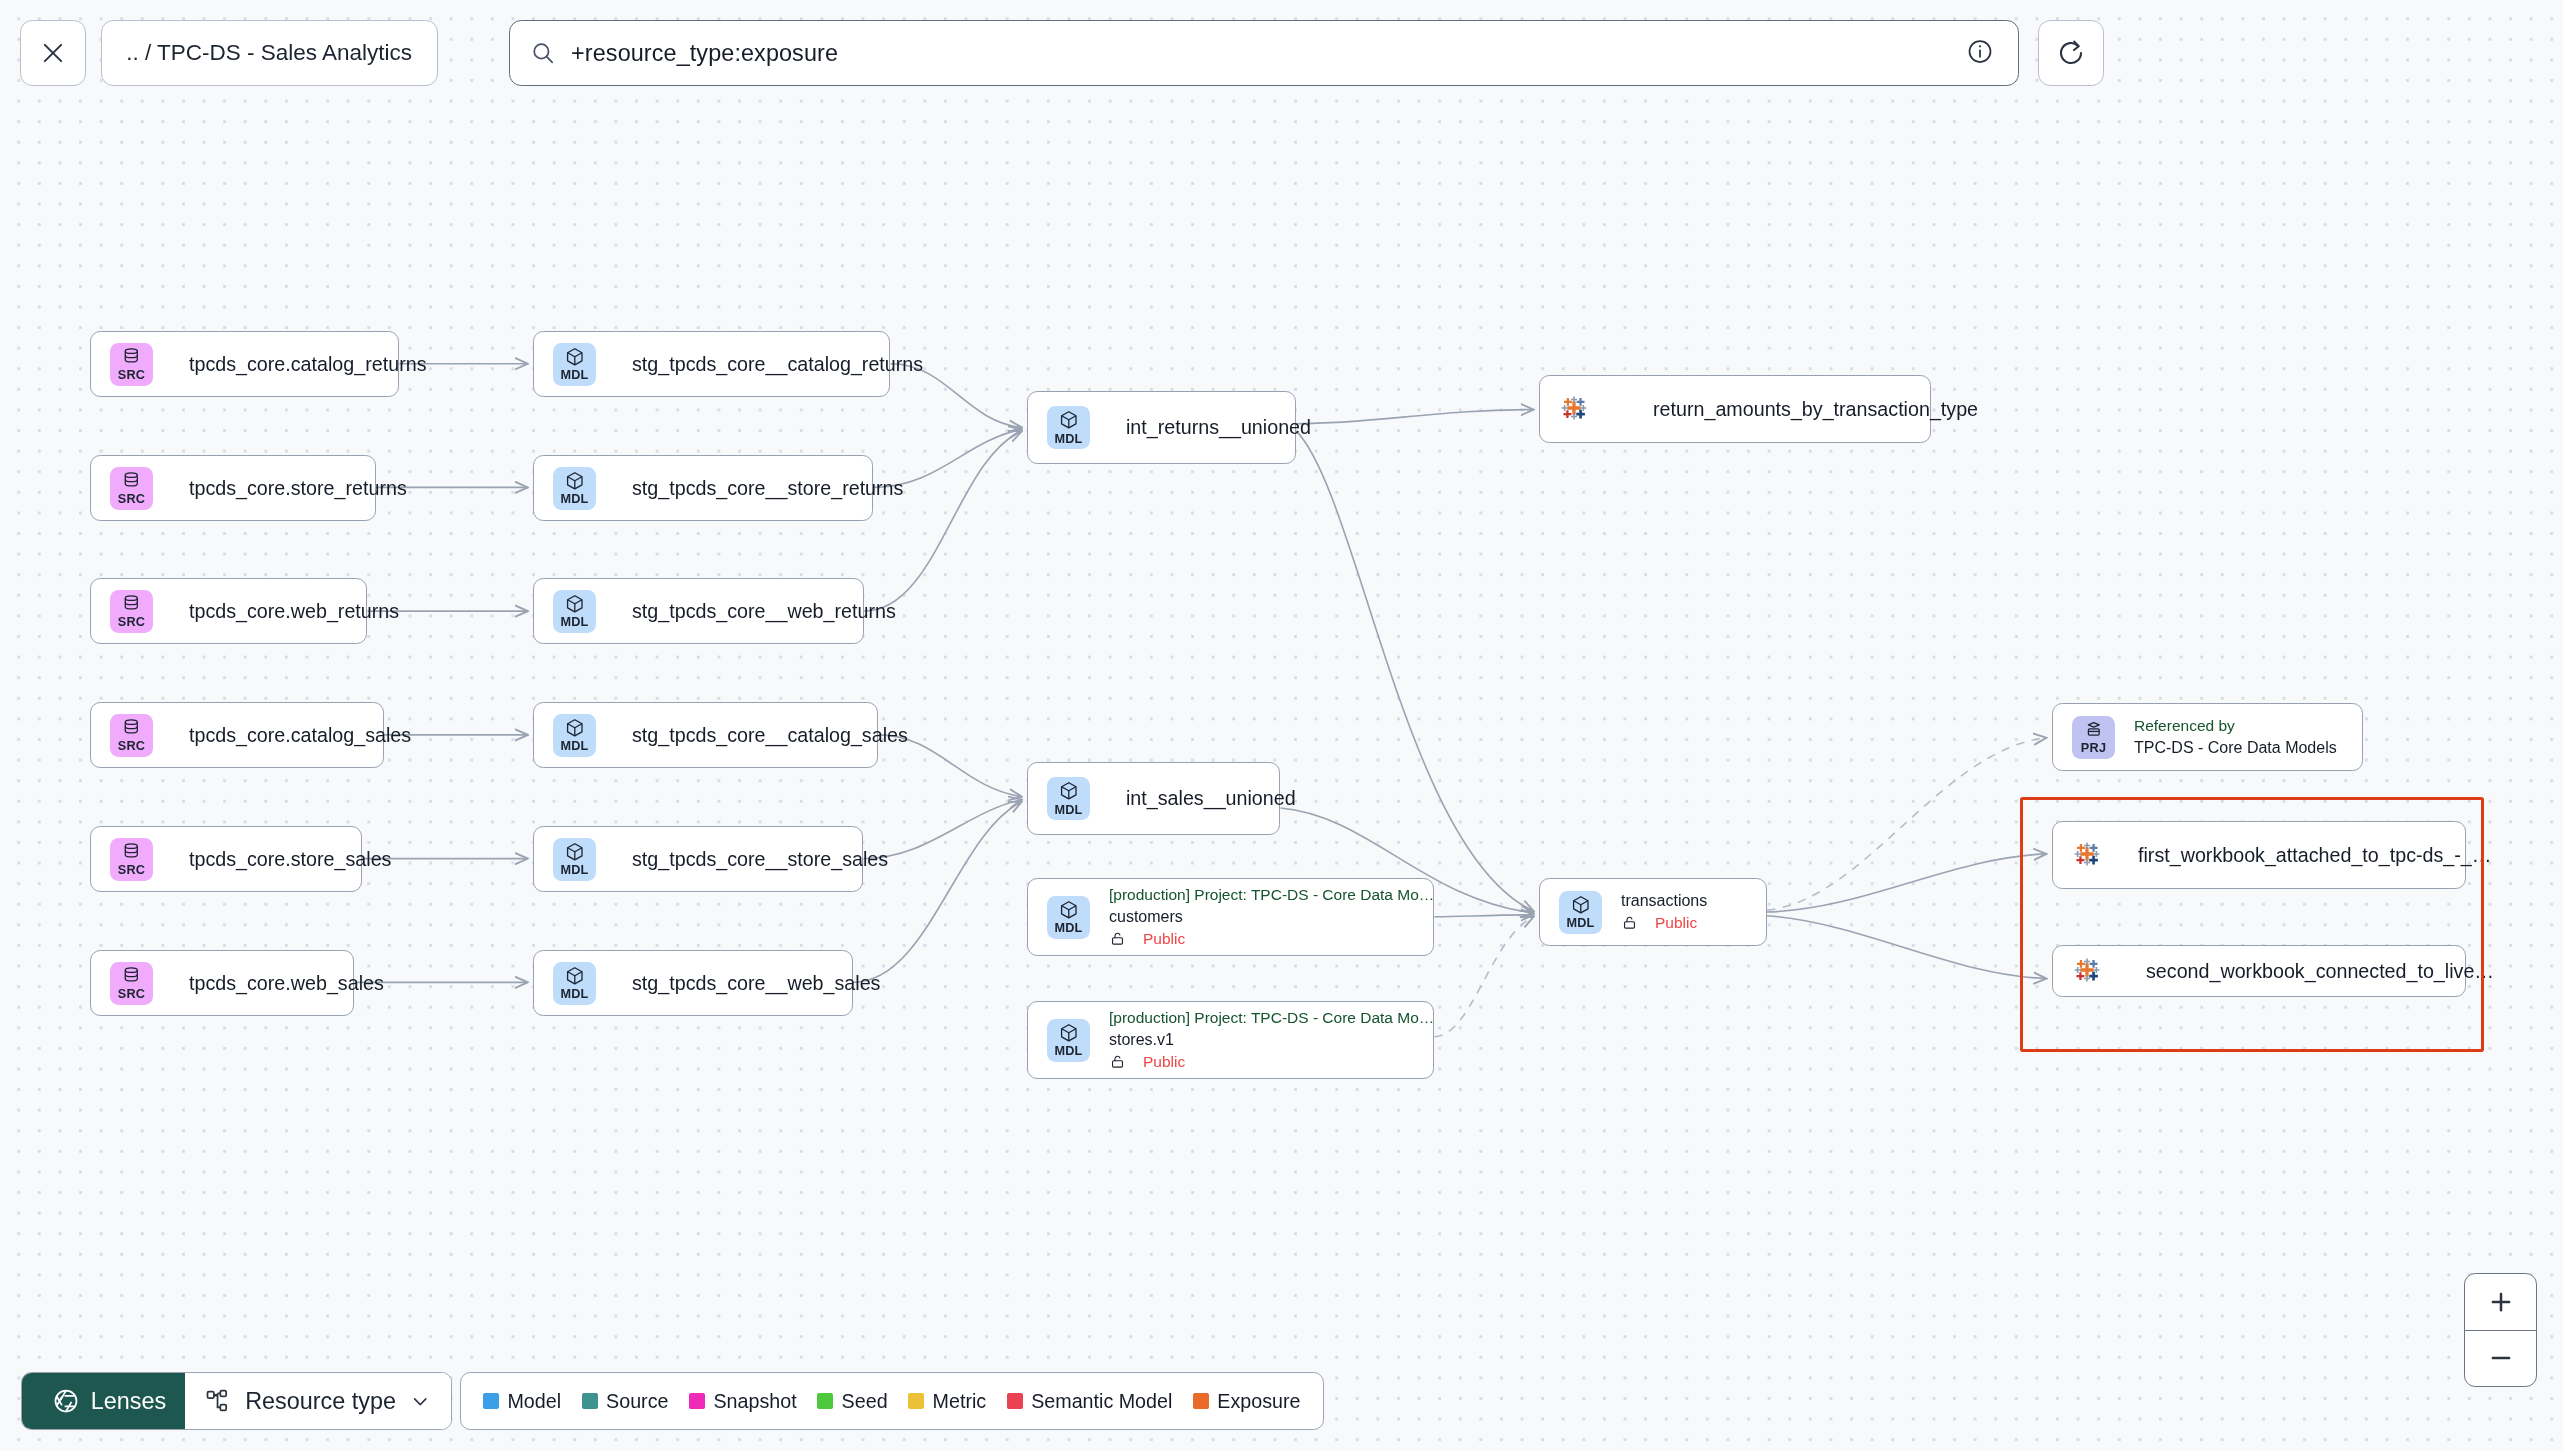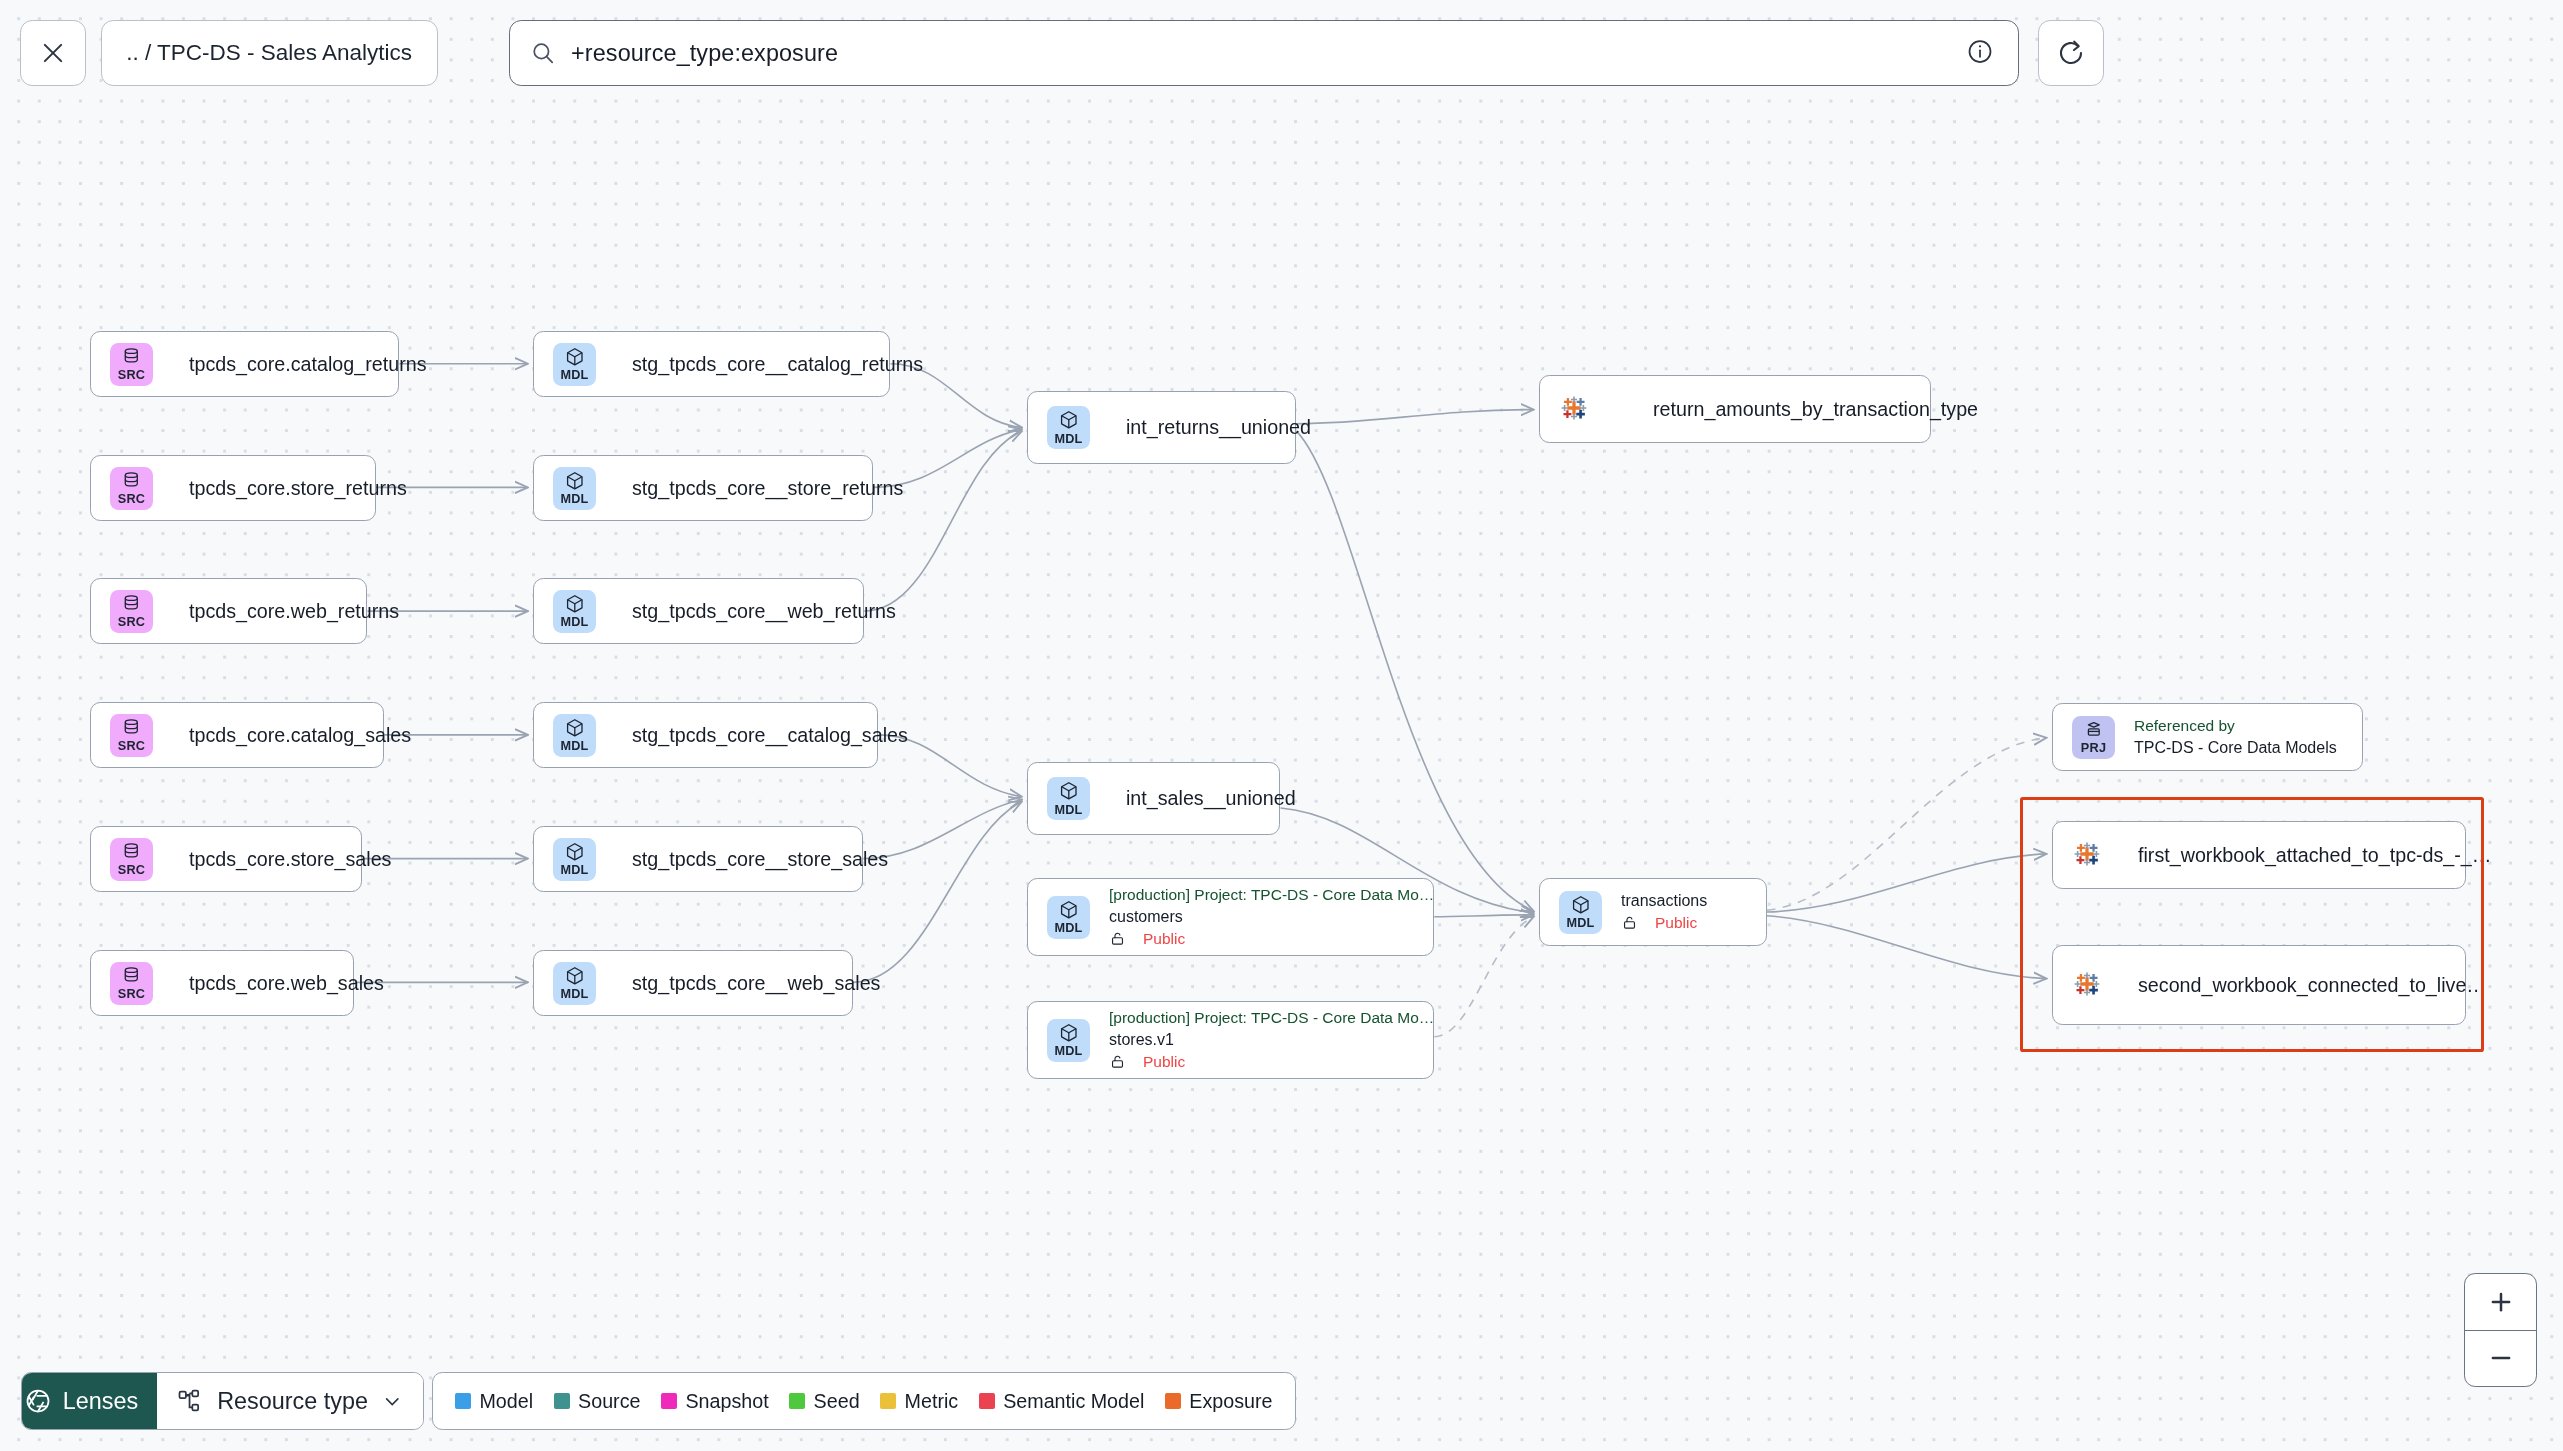--- a/index.html
+++ b/index.html
@@ -134,21 +134,21 @@
     height: 58px;
     border-radius: 10.3px;
     overflow: hidden;
     border: 1.4px solid #9aa3b1;
     background: #fff;
   }
   #lenses-btn {
     background: #1d5750;
     height: 100%;
     display: flex; align-items: center; gap: 11.2px;
-    padding: 0 19px 0 2px;
+    padding: 0 19px 0 30px;
     color: #fff; font-size: 23.4px;
     cursor: pointer;
   }
   #restype-btn {
     height: 100%;
     display: flex; align-items: center; gap: 13px;
     padding: 0 19px;
     font-size: 23.4px; color: #1c2430;
     background: #fff;
     cursor: pointer;
@@ -506,21 +506,21 @@
     <path d="M4.8 22.5 H13.2 M9 18.3 V26.7" stroke="#c8322b" stroke-width="2.4" stroke-linecap="butt"></path>
     <path d="M18.4 22.5 H27.6 M23 17.9 V27.1" stroke="#1f457e" stroke-width="2.8" stroke-linecap="butt"></path>
     <path d="M5.3 9.5 H13.7 M9.5 5.3 V13.7" stroke="#e8762d" stroke-width="2.4" stroke-linecap="butt"></path>
     <path d="M12.8 7 H19.2 M16 3.8 V10.2" stroke="#8d9aab" stroke-width="1.7" stroke-linecap="butt"></path>
     <path d="M12.8 25 H19.2 M16 21.8 V28.2" stroke="#8d9aab" stroke-width="1.7" stroke-linecap="butt"></path>
     <path d="M2.8 16 H9.2 M6 12.8 V19.2" stroke="#8d9aab" stroke-width="1.7" stroke-linecap="butt"></path>
     <path d="M22.8 16 H29.2 M26 12.8 V19.2" stroke="#8d9aab" stroke-width="1.7" stroke-linecap="butt"></path>
   </svg></span>
           <span class="node-label">first_workbook_attached_to_tpc-ds_-_…</span>
         </div>
-        <div class="node" style="left: 2052px; top: 945px; width: 414px; height: 80px;">
+        <div class="node" style="left: 2052px; top: 945px; width: 414px; height: 52px; gap: 8px;">
           <span class="tab-icon"><svg width="30" height="30" viewBox="0 0 32 32" fill="none">
     <path d="M8.8 16 H23.2 M16 8.8 V23.2" stroke="#e8762d" stroke-width="3.5" stroke-linecap="butt"></path>
     <path d="M8.8 16 H23.2 M16 8.8 V23.2" stroke="#e8762d" stroke-width="0" stroke-linecap="butt"></path>
     <path d="M18.8 9.5 H27.2 M23 5.3 V13.7" stroke="#5b7ba8" stroke-width="2.4" stroke-linecap="butt"></path>
     <path d="M4.8 22.5 H13.2 M9 18.3 V26.7" stroke="#c8322b" stroke-width="2.4" stroke-linecap="butt"></path>
     <path d="M18.4 22.5 H27.6 M23 17.9 V27.1" stroke="#1f457e" stroke-width="2.8" stroke-linecap="butt"></path>
     <path d="M5.3 9.5 H13.7 M9.5 5.3 V13.7" stroke="#e8762d" stroke-width="2.4" stroke-linecap="butt"></path>
     <path d="M12.8 7 H19.2 M16 3.8 V10.2" stroke="#8d9aab" stroke-width="1.7" stroke-linecap="butt"></path>
     <path d="M12.8 25 H19.2 M16 21.8 V28.2" stroke="#8d9aab" stroke-width="1.7" stroke-linecap="butt"></path>
     <path d="M2.8 16 H9.2 M6 12.8 V19.2" stroke="#8d9aab" stroke-width="1.7" stroke-linecap="butt"></path>

